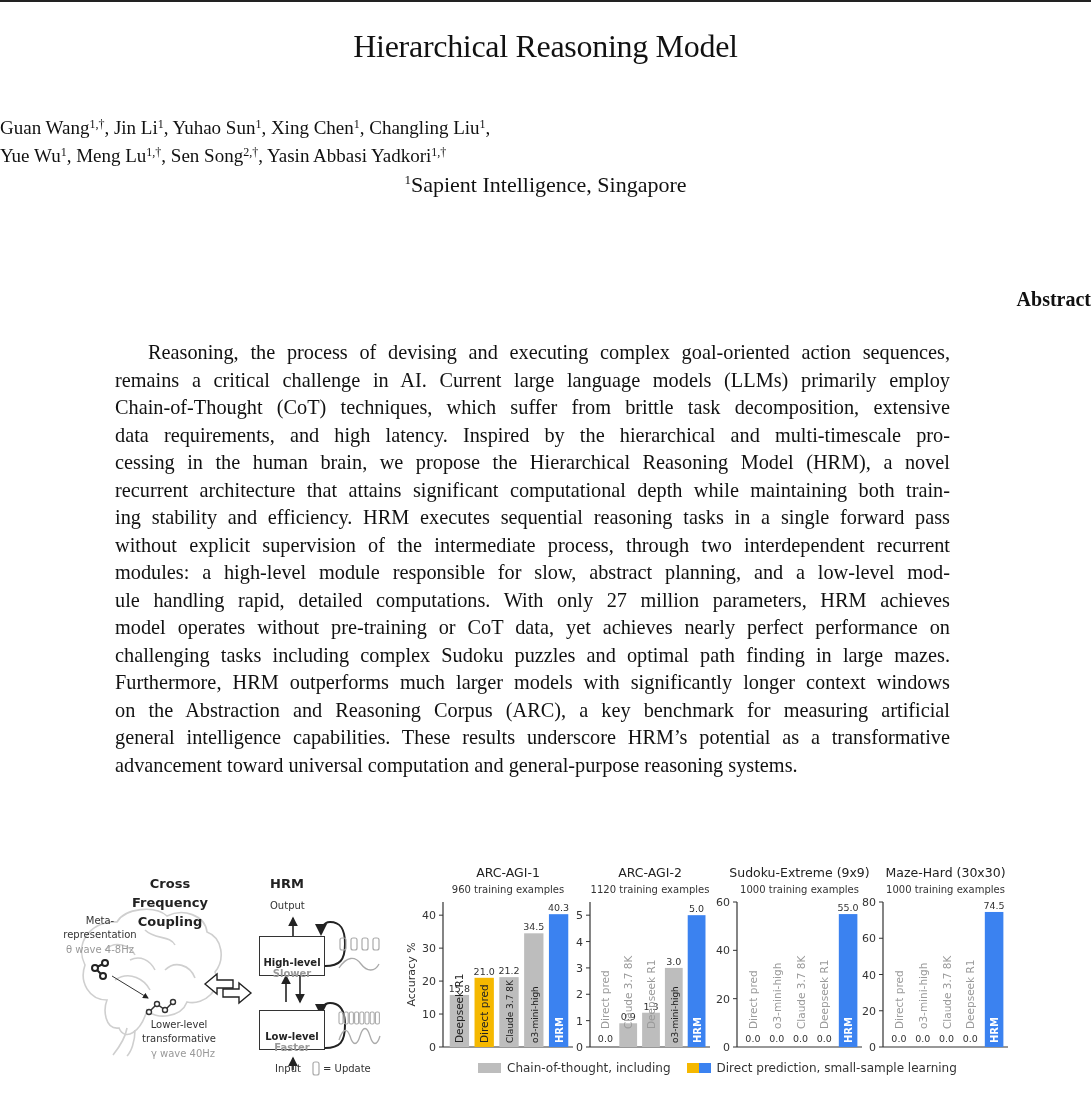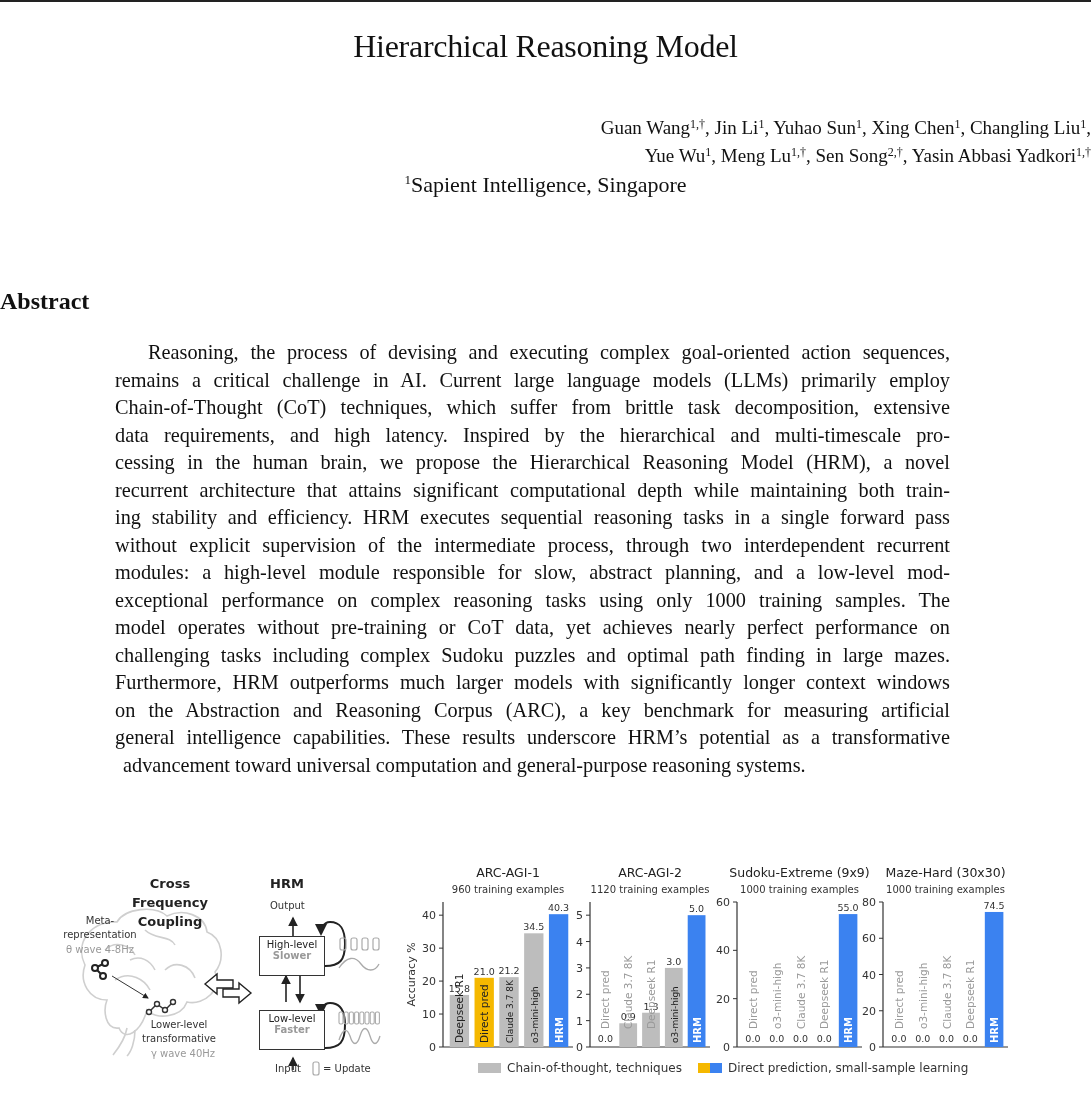--- a/index.html
+++ b/index.html
@@ -1,37 +1,37 @@
 <!DOCTYPE html>
 <html><head>
 <meta charset="utf-8">
 <style>
   html, body { margin: 0; padding: 0; background: #ffffff; }
   body { width: 1091px; height: 1109px; position: relative; overflow: hidden; font-family: "Liberation Serif", serif; color: #111; }
   .top-rule { position: absolute; left: 0; top: 0; width: 1091px; height: 2px; background: #222; }
   .title { position: absolute; left: 0; width: 1091px; top: 28px; text-align: center; font-size: 32px; font-family: "Liberation Serif", serif; color: #111; letter-spacing: -0.3px; }
-  .authors { position: absolute; left: 0; width: 1091px; top: 114px; text-align: right; font-size: 19px; line-height: 28px; }
+  .authors { position: absolute; left: 0; width: 1091px; top: 114px; text-align: left; font-size: 19px; line-height: 28px; }
   .authors sup { font-size: 12px; vertical-align: 6px; line-height: 0; }
   .affil { position: absolute; left: 0; width: 1091px; top: 172px; text-align: center; font-size: 22px; }
   .affil sup { font-size: 13px; vertical-align: 8px; line-height: 0; }
-  .abs-head { position: absolute; left: 0; width: 1091px; top: 288px; text-align: left; font-size: 24px; font-weight: bold; }
+  .abs-head { position: absolute; left: 0; width: 1091px; top: 288px; text-align: right; font-size: 20px; font-weight: bold; }
   .abs-body { position: absolute; left: 115px; width: 835px; top: 339px; font-size: 20.3px; line-height: 27.5px; }
   .abs-line { display: block; white-space: nowrap; text-align: justify; text-align-last: justify; height: 27.5px; }
   .abs-line.first { text-indent: 33px; }
-  .abs-line.last { text-align-last: left; margin-left: 8px; }
+  .abs-line.last { text-align-last: left; }
 
   
   .figure { position: absolute; left: 0; top: 860px; width: 944px; height: 230px; font-family: "DejaVu Sans", sans-serif; }
   .fig-left { position: absolute; left: 55px; top: 0; width: 350px; height: 230px; }
   .cfc-title { position: absolute; left: 60px; top: 14px; width: 110px; text-align: center; font-weight: bold; font-size: 13px; line-height: 19px; color: #222; }
   .hrm-title { position: absolute; left: 215px; top: 16px; font-weight: bold; font-size: 13px; color: #222; }
   .lbl { position: absolute; font-size: 10px; color: #333; text-align: center; }
   .lbl.faint { color: #999; font-size: 10px; }
   .box { position: absolute; border: 1.5px solid #333; background: #fff; width: 64px; height: 38px; text-align: center; font-size: 10px; }
-  .box .b1 { font-weight: normal; color: #222; margin-top: 2px; }
+  .box .b1 { font-weight: bold; color: #222; margin-top: 20px; }
   .box .b2 { color: #999; font-weight: bold; }
   .charts { position: absolute; left: 405px; top: 0; width: 640px; height: 230px; }
   .legend { position: absolute; left: 478px; top: 1061px; font-family: "DejaVu Sans", sans-serif; font-size: 12px; color: #333; display: flex; align-items: center; gap: 6px; }
   .sw { display: inline-block; width: 23px; height: 10px; }
 </style>
 </head>
 <body>
 
 <div class="top-rule"></div>
 
@@ -49,21 +49,21 @@
 <div class="abs-body" id="abs-body">
     <span class="abs-line first">Reasoning, the process of devising and executing complex goal-oriented action sequences,</span>
     <span class="abs-line">remains a critical challenge in AI. Current large language models (LLMs) primarily employ</span>
     <span class="abs-line">Chain-of-Thought (CoT) techniques, which suffer from brittle task decomposition, extensive</span>
     <span class="abs-line">data requirements, and high latency.  Inspired by the hierarchical and multi-timescale pro-</span>
     <span class="abs-line">cessing in the human brain, we propose the Hierarchical Reasoning Model (HRM), a novel</span>
     <span class="abs-line">recurrent architecture that attains significant computational depth while maintaining both train-</span>
     <span class="abs-line">ing stability and efficiency. HRM executes sequential reasoning tasks in a single forward pass</span>
     <span class="abs-line">without explicit supervision of the intermediate process, through two interdependent recurrent</span>
     <span class="abs-line">modules:  a high-level module responsible for slow, abstract planning, and a low-level mod-</span>
-    <span class="abs-line">exceptional performance on complex reasoning tasks using only 1000 training samples.  The</span>
+    <span class="abs-line">ule handling rapid, detailed computations.  With only 27 million parameters, HRM achieves</span>
     <span class="abs-line">model operates without pre-training or CoT data, yet achieves nearly perfect performance on</span>
     <span class="abs-line">challenging tasks including complex Sudoku puzzles and optimal path finding in large mazes.</span>
     <span class="abs-line">Furthermore, HRM outperforms much larger models with significantly longer context windows</span>
     <span class="abs-line">on the Abstraction and Reasoning Corpus (ARC), a key benchmark for measuring artificial</span>
     <span class="abs-line">general intelligence capabilities. These results underscore HRM’s potential as a transformative</span>
     <span class="abs-line last">advancement toward universal computation and general-purpose reasoning systems.</span>
   </div>
 
 <div class="figure">
   <div class="fig-left">
@@ -264,19 +264,19 @@
         <text x="0" y="0" transform="translate(569.3000000000001,169) rotate(-90)" text-anchor="start" font-size="10.5" font-weight="normal" fill="#9a9a9a" font-family="DejaVu Sans, sans-serif">Deepseek R1</text>
         <rect x="579.8180000000001" y="51.96875" width="18.564" height="135.03125" fill="#3b82f0"></rect>
         <text x="589.1000000000001" y="48.96875" text-anchor="middle" font-size="9.5" fill="#333" font-family="DejaVu Sans, sans-serif">74.5</text>
         <text x="0" y="0" transform="translate(593.1000000000001,183) rotate(-90)" text-anchor="start" font-size="10" font-weight="bold" fill="#fff" font-family="DejaVu Sans, sans-serif">HRM</text>
       </g>
     </svg>
 </div>
 
 <div class="legend">
   <span class="sw" id="sw-cot" style="background: rgb(189, 189, 189);"></span>
-  <span style="margin-right:10px">Chain-of-thought, techniques</span>
+  <span style="margin-right:10px">Chain-of-thought, including</span>
   <span style="display:inline-flex">
       <span class="sw" id="sw-o" style="width: 12px; background: rgb(245, 184, 0);"></span>
       <span class="sw" id="sw-b" style="width: 12px; background: rgb(59, 130, 240);"></span>
     </span>
   <span>Direct prediction, small-sample learning</span>
 </div>
 
 </body></html>

